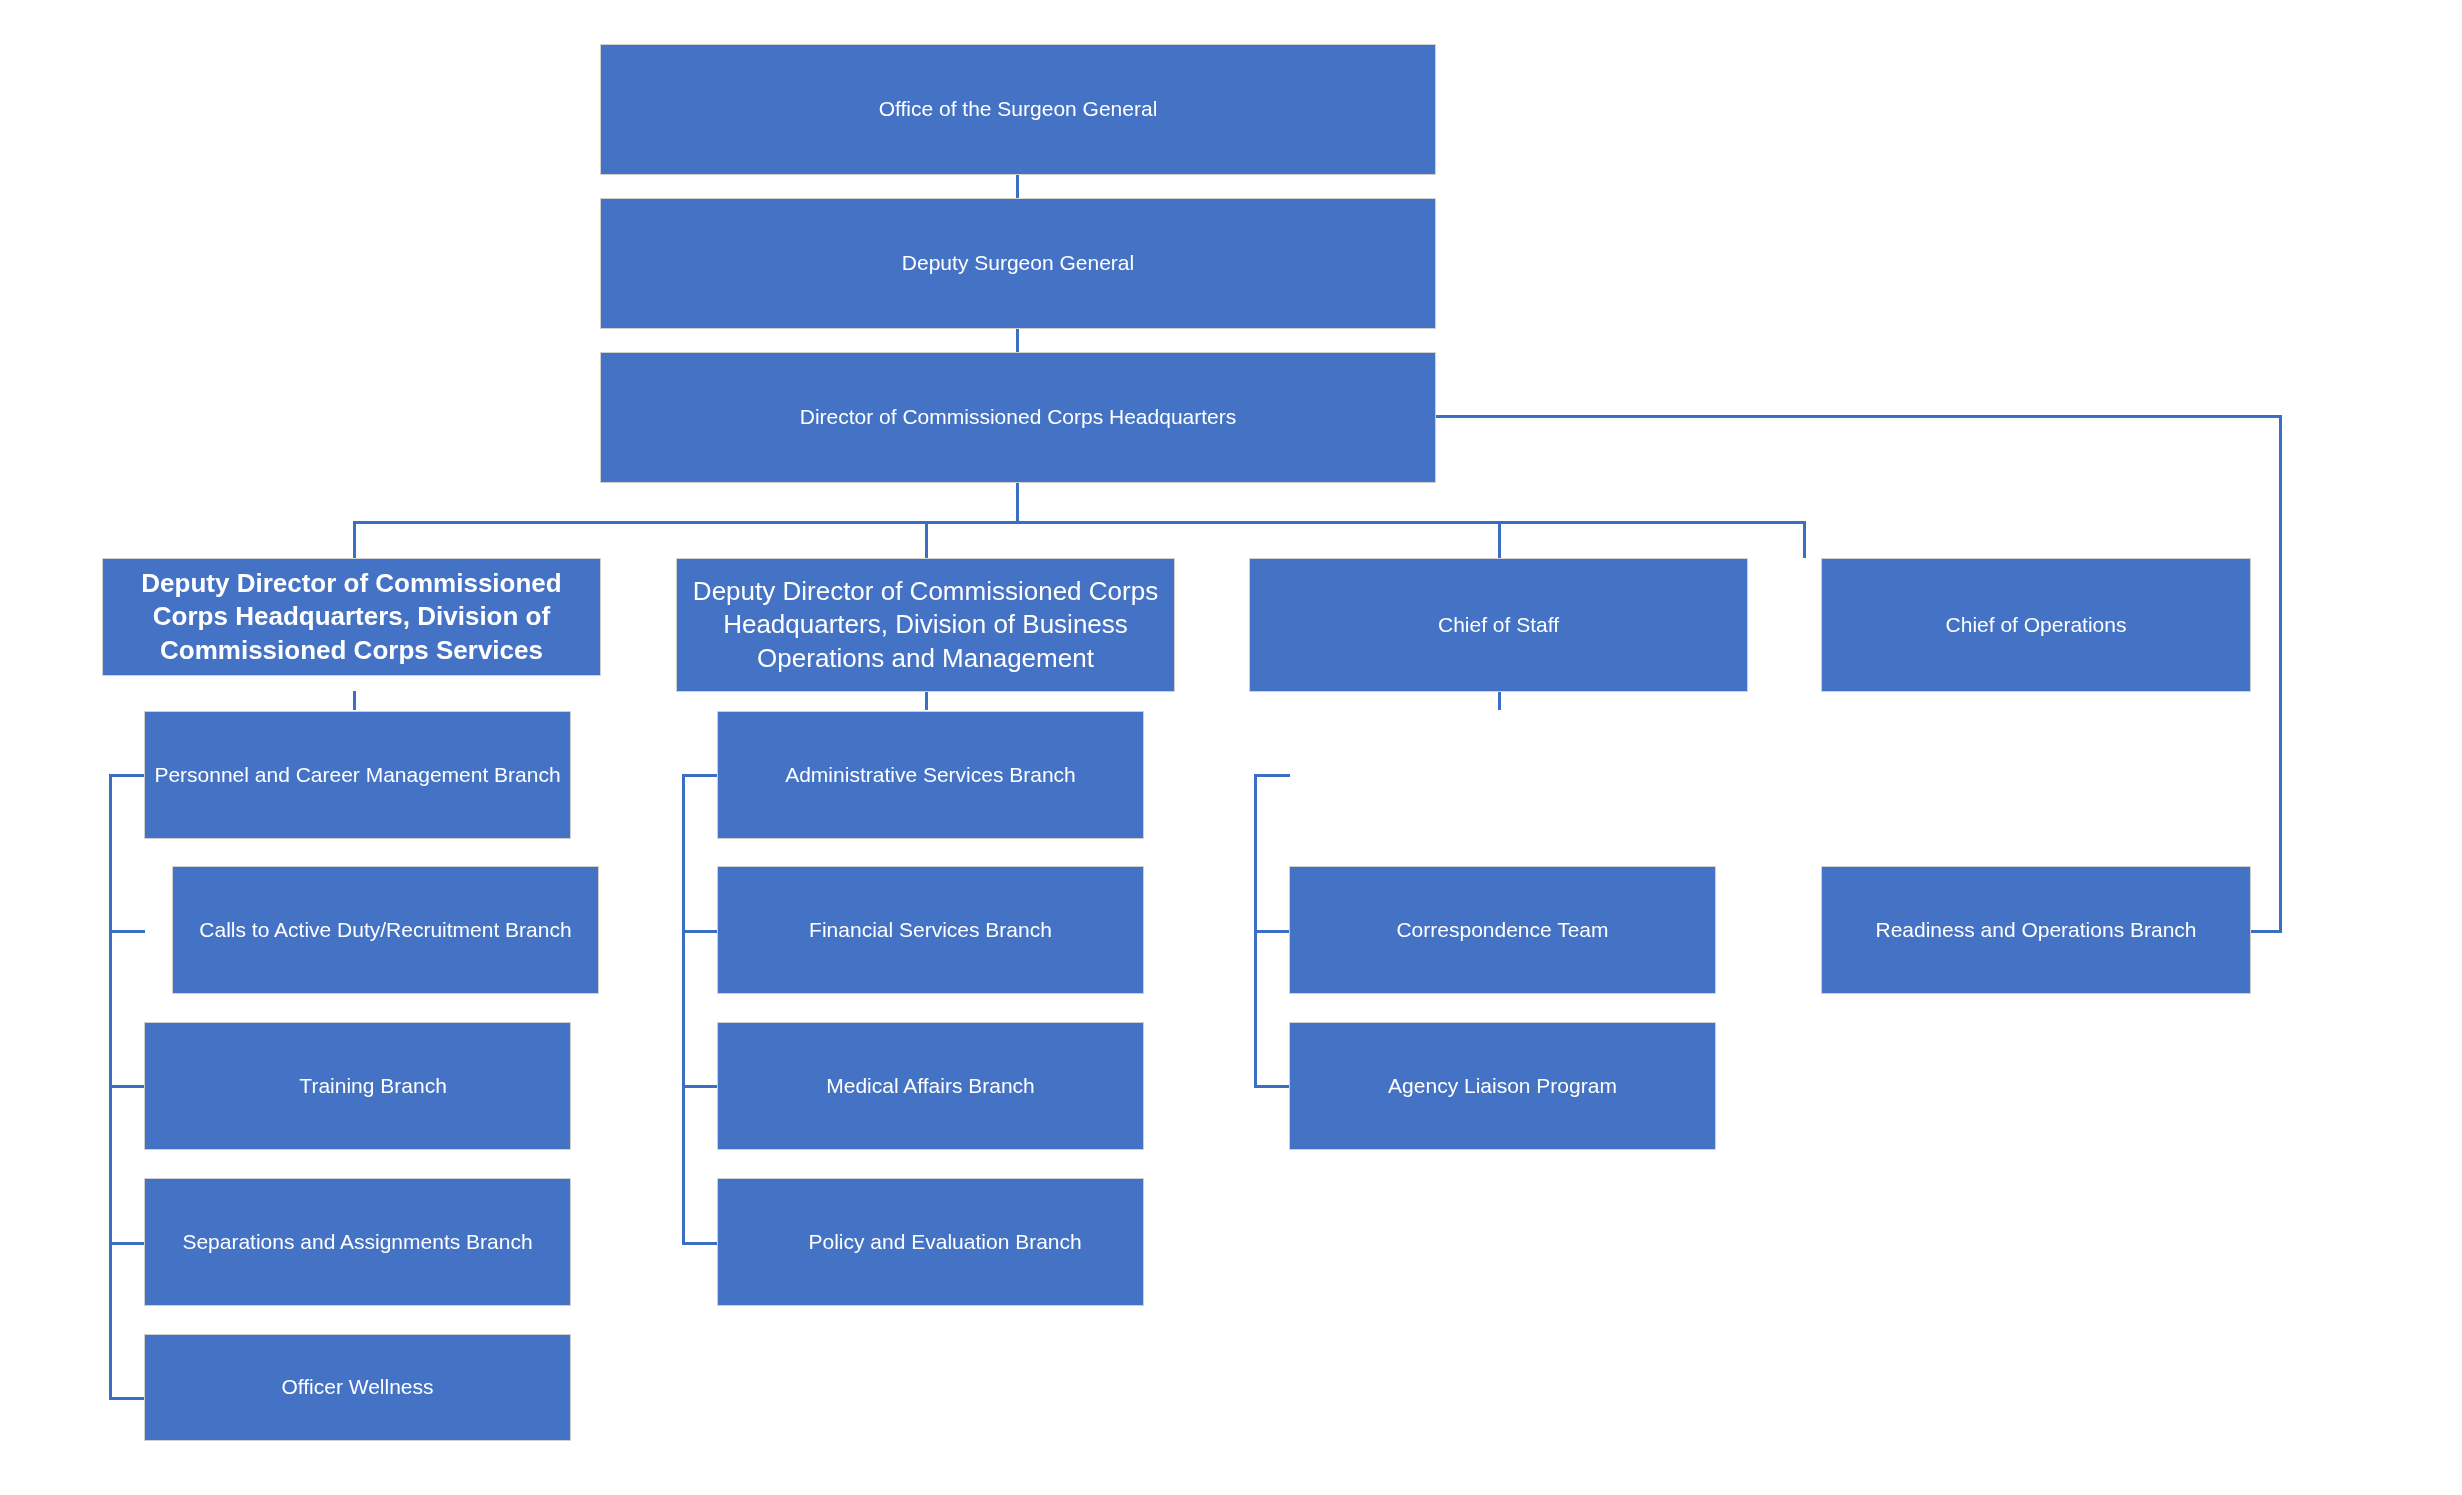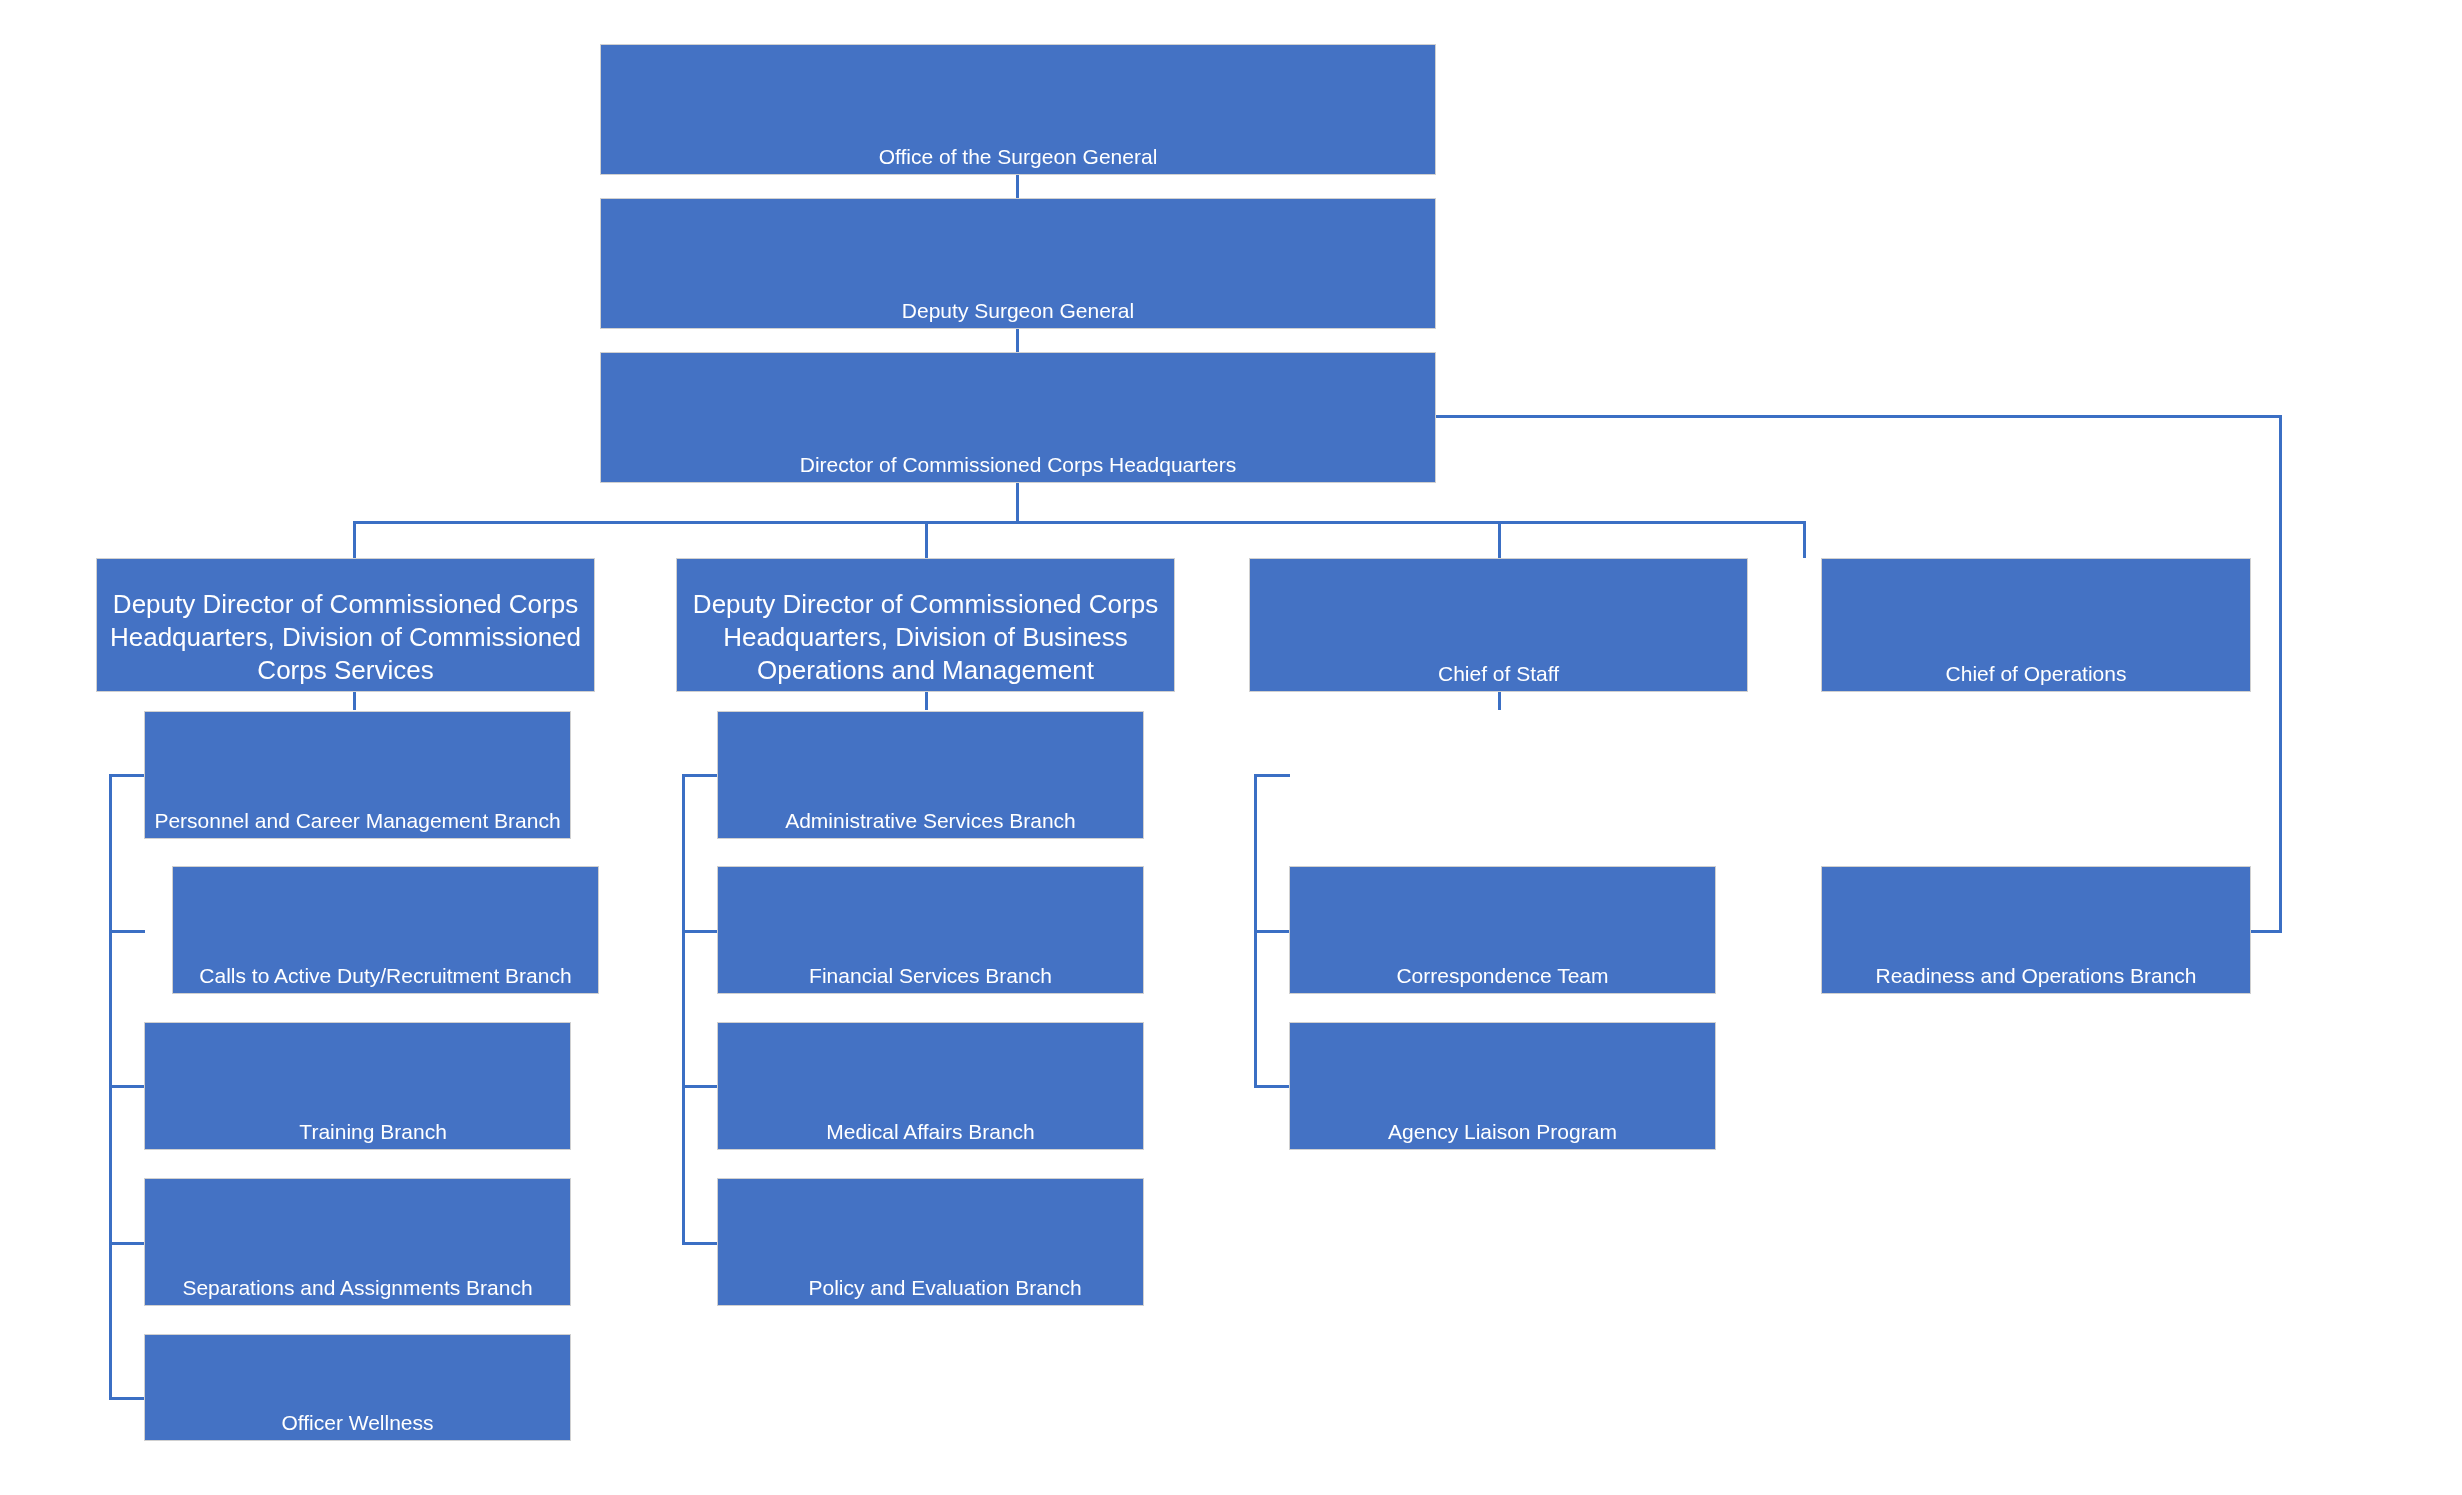--- a/index.html
+++ b/index.html
@@ -17,21 +17,21 @@
     height: 1495px;
     background: #ffffff;
     overflow: hidden;
   }
   .node {
     position: absolute;
     background: #4472C4;
     border: 0.9px solid #D0D0D0;
     box-sizing: border-box;
     display: flex;
-    align-items: flex-end;
+    align-items: center;
     justify-content: center;
     text-align: center;
     color: #FFFFFF;
     line-height: 1.28;
     padding: 3.5px 8.8px;
     -webkit-font-smoothing: antialiased;
   }
   .node .label {
     display: block;
     width: 100%;
@@ -94,21 +94,21 @@
   </div>
 
   <div class="node lvl1" style="left:600px; top:198px; width:836px; height:131px;">
     <span class="label">Deputy Surgeon General</span>
   </div>
 
   <div class="node lvl1" style="left:600px; top:352px; width:836px; height:131px;">
     <span class="label">Director of Commissioned Corps Headquarters</span>
   </div>
 
-  <div class="node lvl2-big" style="left:96px; top:558px; width:499px; height:134px;">
+  <div class="node lvl2-big" style="left:102px; top:558px; width:499px; height:118px;font-weight:bold;">
     <span class="label">Deputy Director of Commissioned Corps Headquarters, Division of Commissioned Corps Services</span>
   </div>
 
   <div class="node lvl2-big" style="left:676px; top:558px; width:499px; height:134px;">
     <span class="label">Deputy Director of Commissioned Corps Headquarters, Division of Business Operations and Management</span>
   </div>
 
   <div class="node lvl2" style="left:1249px; top:558px; width:499px; height:134px;">
     <span class="label">Chief of Staff</span>
   </div>

